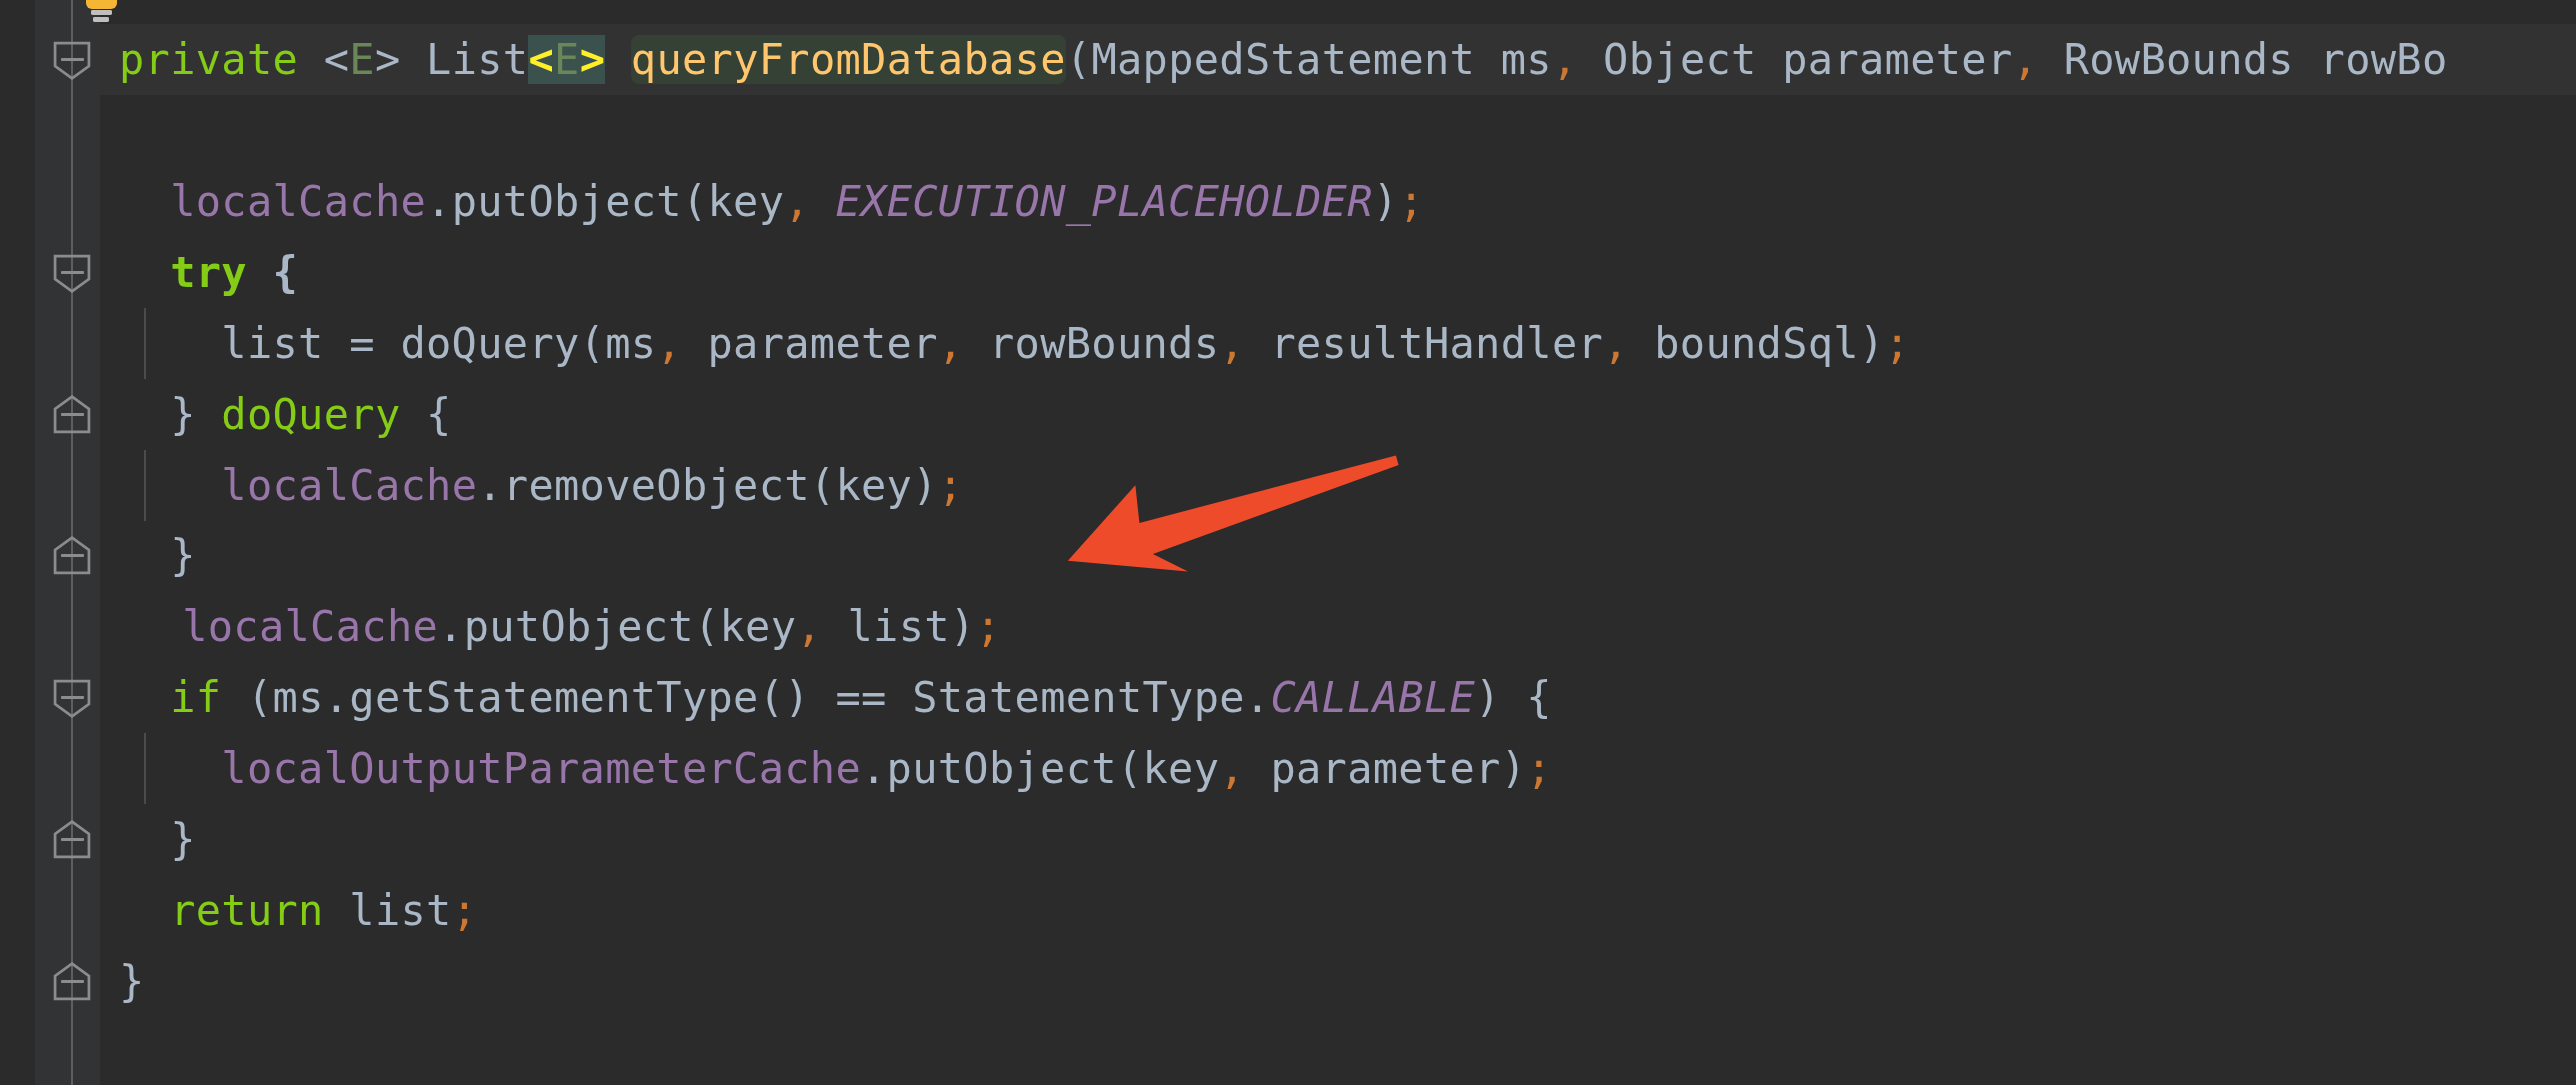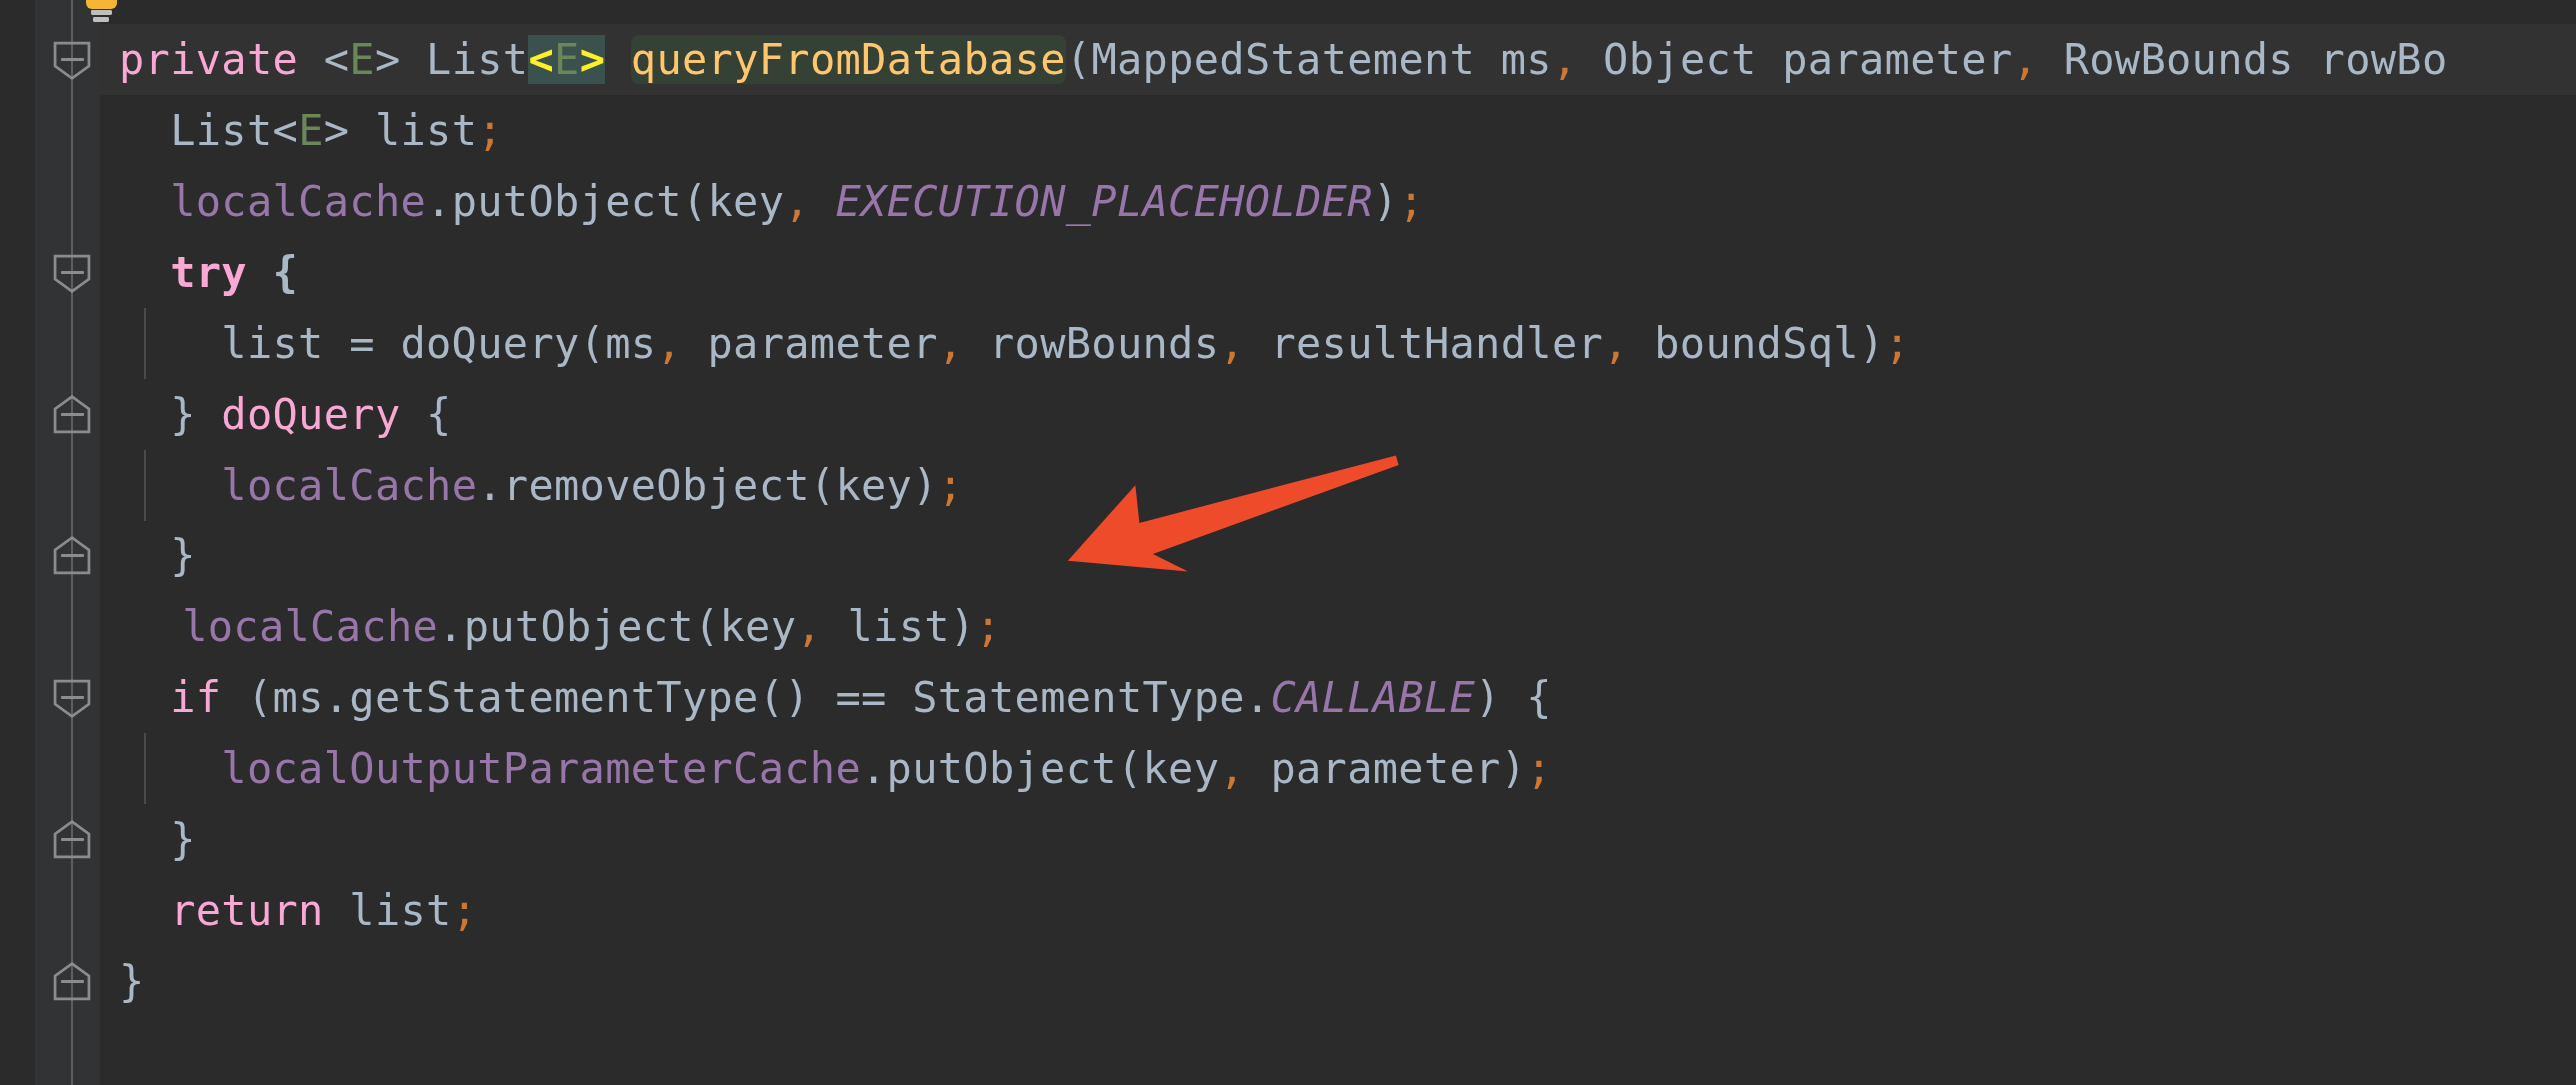--- a/index.html
+++ b/index.html
@@ -29,21 +29,21 @@
   .code{position:absolute;left:100px;top:0;right:0;height:1085px;}
   .line{position:relative;height:71px;line-height:71px;white-space:pre;
         font-size:42px;letter-spacing:0.3px;color:#A9B7C6;}
   .line .txt{position:relative;z-index:2;padding-left:19px;display:inline-block;}
   .caret-line{background:#323232;}
 
   
   .iguide{position:absolute;top:0;width:2px;height:71px;background:#4B4B4B;z-index:1;}
 
   
-  .kw{color:#f9a8d4;}
+  .kw{color:#84cc16;}
   .id{color:#A9B7C6;}
   .fld{color:#9876AA;}
   .sfld{color:#9876AA;font-style:italic;}
   .mth{color:#FFC66D;border-radius:8px;}
   .gen{color:#6A8759;}
   .pn{color:#CC7832;}
   .hl-usage{background:#344134;}
   .hl-brk{background:#3B514D;}
   .br-y{color:#FFEF28;background:#3B514D;font-weight:bold;}
 
@@ -83,21 +83,20 @@
       </div>
     <div class="bulb">
       <div class="glass" style="background: rgb(245, 182, 54);"></div>
       <div class="b1"></div>
       <div class="b2"></div>
     </div>
   </div>
 
   <div class="code" id="code-lines">
       <div class="line caret-line" style="top: 24px; position: absolute; left: 0px; right: 0px; background: rgb(50, 50, 50);"><span class="txt"><span class="kw">private</span><span class="id"> </span><span class="id">&lt;</span><span class="gen">E</span><span class="id">&gt; </span><span class="id">List</span><span class="br-y">&lt;</span><span class="gen hl-brk">E</span><span class="br-y">&gt;</span><span class="id"> </span><span class="mth hl-usage">queryFromDatabase</span><span class="id">(</span><span class="id">MappedStatement ms</span><span class="pn">,</span><span class="id"> Object parameter</span><span class="pn">,</span><span class="id"> RowBounds rowBo</span></span></div>
-      <div class="line" style="top: 95px; position: absolute; left: 0px; right: 0px;"><span class="txt"><span class="id">  List</span><span class="id">&lt;</span><span class="gen">E</span><span class="id">&gt; list</span><span class="pn">;</span></span></div>
       <div class="line" style="top: 166px; position: absolute; left: 0px; right: 0px;"><span class="txt"><span class="id">  </span><span class="fld">localCache</span><span class="id">.putObject(key</span><span class="pn">,</span><span class="id"> </span><span class="sfld">EXECUTION_PLACEHOLDER</span><span class="id">)</span><span class="pn">;</span></span></div>
       <div class="line" style="top: 237px; position: absolute; left: 0px; right: 0px; font-weight: bold;"><span class="txt"><span class="id">  </span><span class="kw">try</span><span class="id"> {</span></span></div>
       <div class="line" style="top: 308px; position: absolute; left: 0px; right: 0px;"><div class="iguide" style="left: 44px;"></div><span class="txt"><span class="id">    list = doQuery(ms</span><span class="pn">,</span><span class="id"> parameter</span><span class="pn">,</span><span class="id"> rowBounds</span><span class="pn">,</span><span class="id"> resultHandler</span><span class="pn">,</span><span class="id"> boundSql)</span><span class="pn">;</span></span></div>
       <div class="line" style="top: 379px; position: absolute; left: 0px; right: 0px;"><span class="txt"><span class="id">  } </span><span class="kw">doQuery</span><span class="id"> {</span></span></div>
       <div class="line" style="top: 450px; position: absolute; left: 0px; right: 0px;"><div class="iguide" style="left: 44px;"></div><span class="txt"><span class="id">    </span><span class="fld">localCache</span><span class="id">.removeObject(key)</span><span class="pn">;</span></span></div>
       <div class="line" style="top: 520px; position: absolute; left: 0px; right: 0px;"><span class="txt"><span class="id">  }</span></span></div>
       <div class="line" style="top: 591px; position: absolute; left: 12px; right: 0px;"><span class="txt"><span class="id">  </span><span class="fld">localCache</span><span class="id">.putObject(key</span><span class="pn">,</span><span class="id"> list)</span><span class="pn">;</span></span></div>
       <div class="line" style="top: 662px; position: absolute; left: 0px; right: 0px;"><span class="txt"><span class="id">  </span><span class="kw">if</span><span class="id"> (ms.getStatementType() == StatementType.</span><span class="sfld">CALLABLE</span><span class="id">) {</span></span></div>
       <div class="line" style="top: 733px; position: absolute; left: 0px; right: 0px;"><div class="iguide" style="left: 44px;"></div><span class="txt"><span class="id">    </span><span class="fld">localOutputParameterCache</span><span class="id">.putObject(key</span><span class="pn">,</span><span class="id"> parameter)</span><span class="pn">;</span></span></div>
       <div class="line" style="top: 804px; position: absolute; left: 0px; right: 0px;"><span class="txt"><span class="id">  }</span></span></div>

